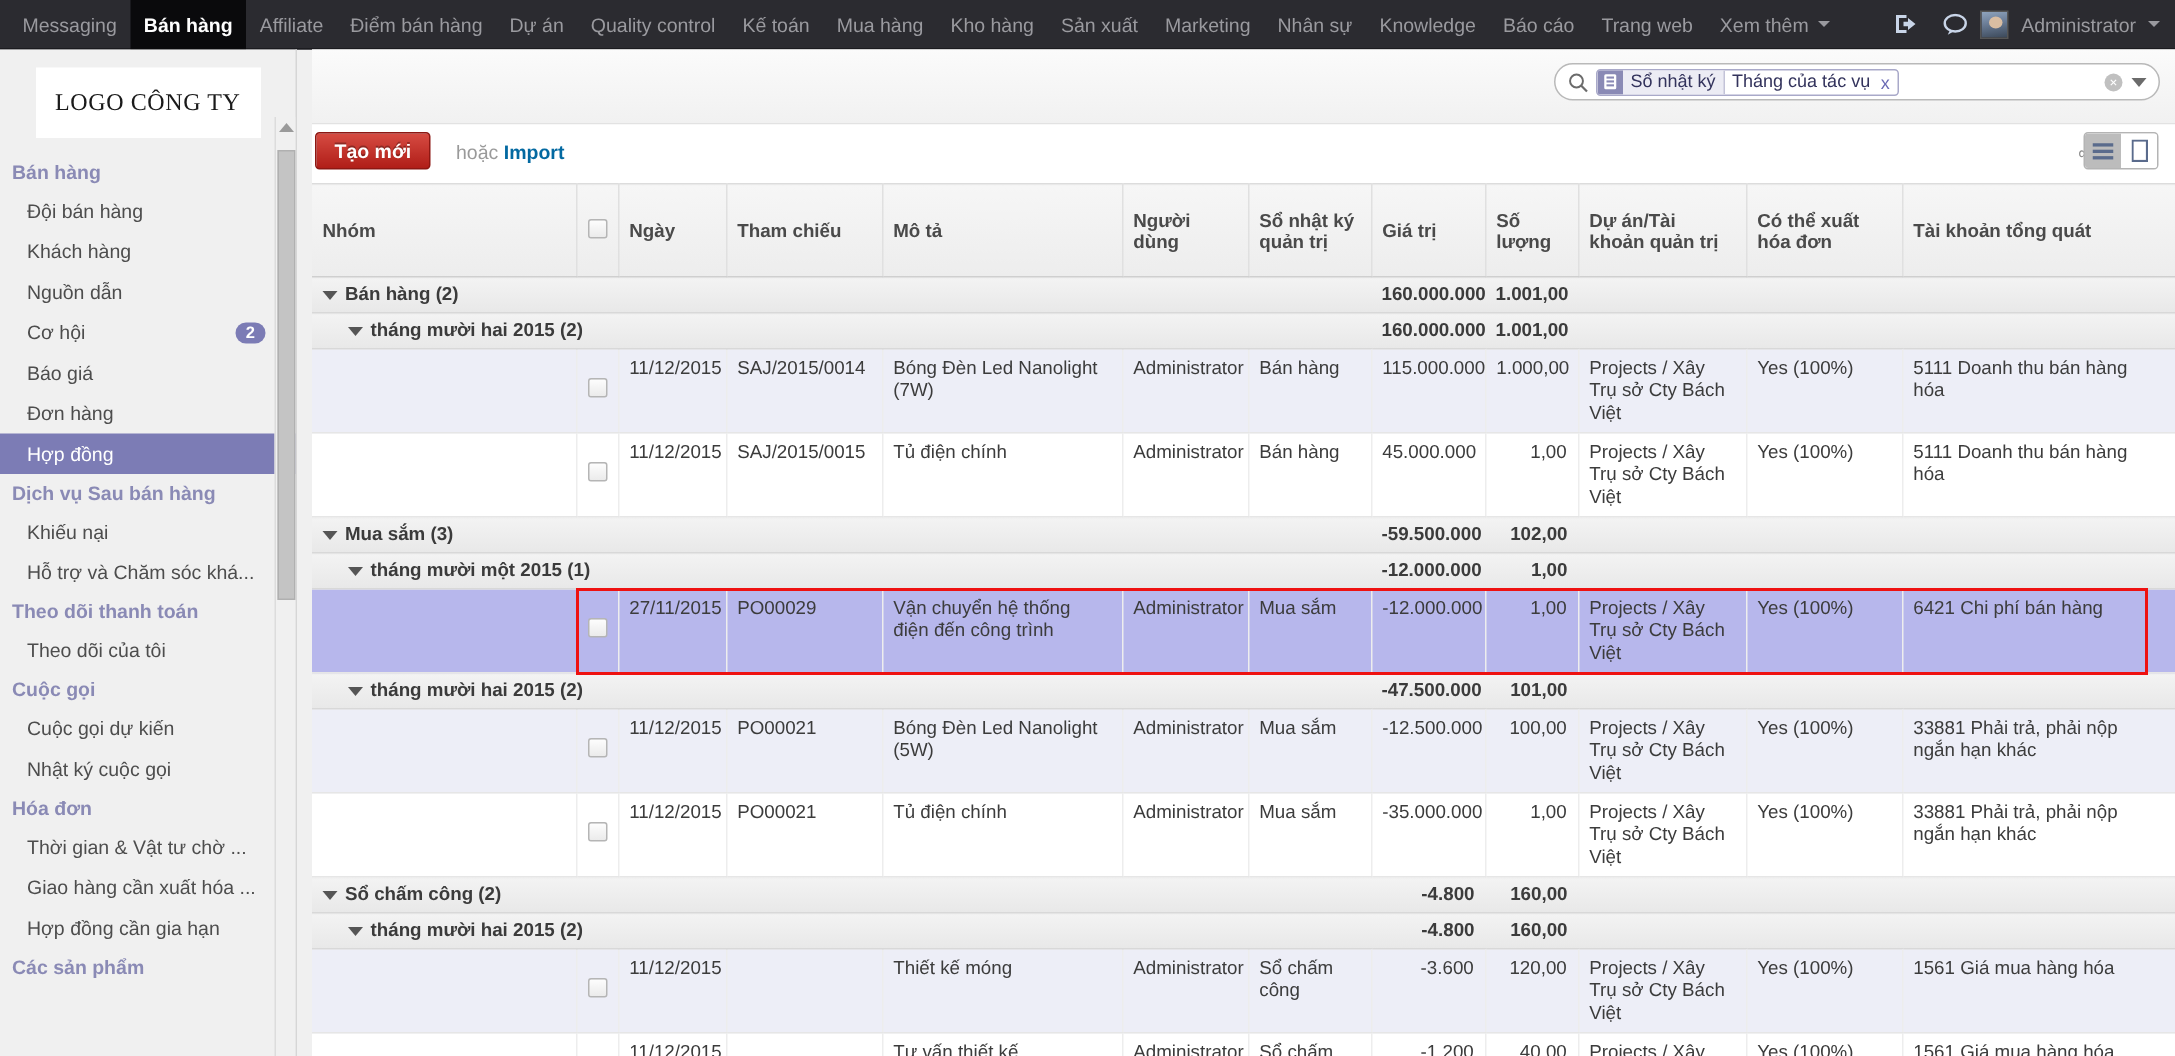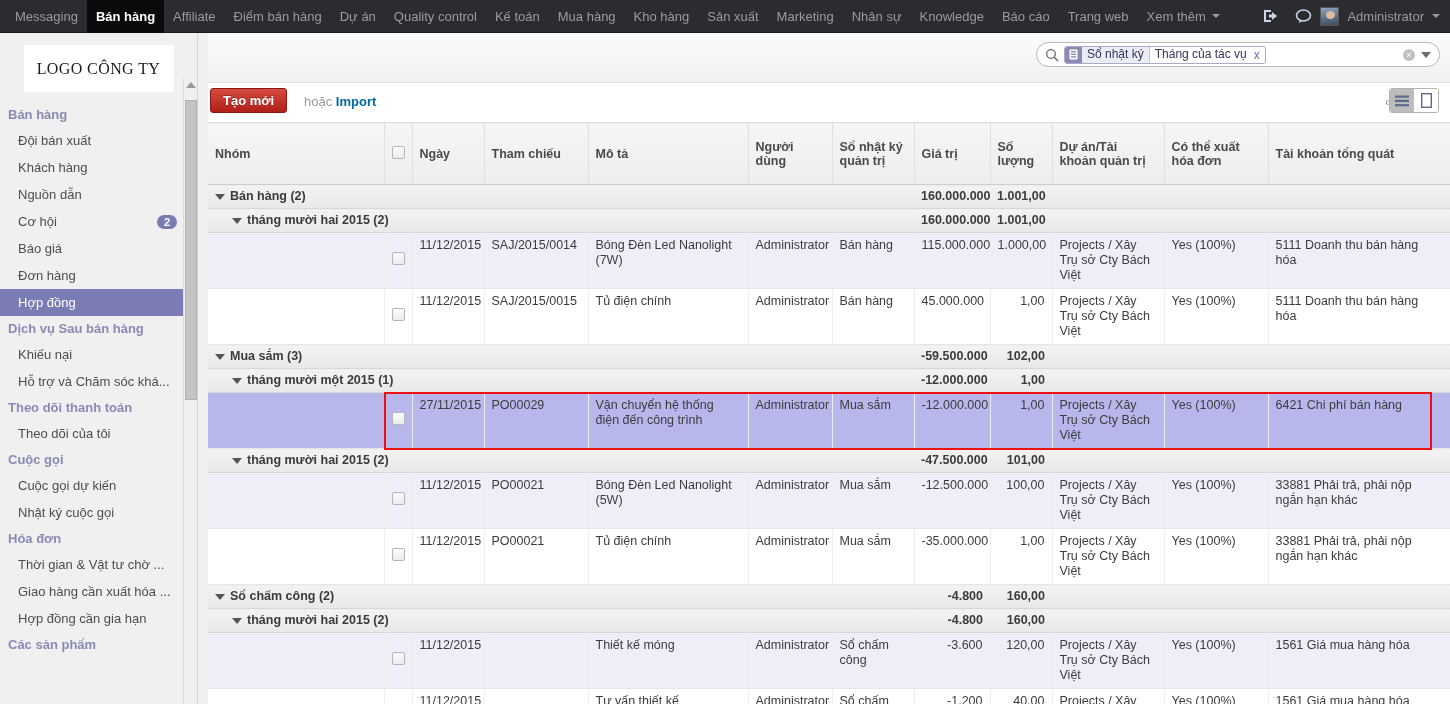--- a/index.html
+++ b/index.html
@@ -355,21 +355,21 @@
   </div>
 </div>
 
 <div id="sidebar">
   <div id="logo-wrap">
     <div id="logo">LOGO CÔNG TY</div>
   </div>
   <div id="side-nav">
       <div class="sec-head">Bán hàng</div>
       <div class="side-item">
-        <span>Đội bán xuất</span>
+        <span>Đội bán hàng</span>
       </div>
       <div class="side-item">
         <span>Khách hàng</span>
       </div>
       <div class="side-item">
         <span>Nguồn dẫn</span>
       </div>
       <div class="side-item">
         <span>Cơ hội</span>
         <span class="badge">2</span>

